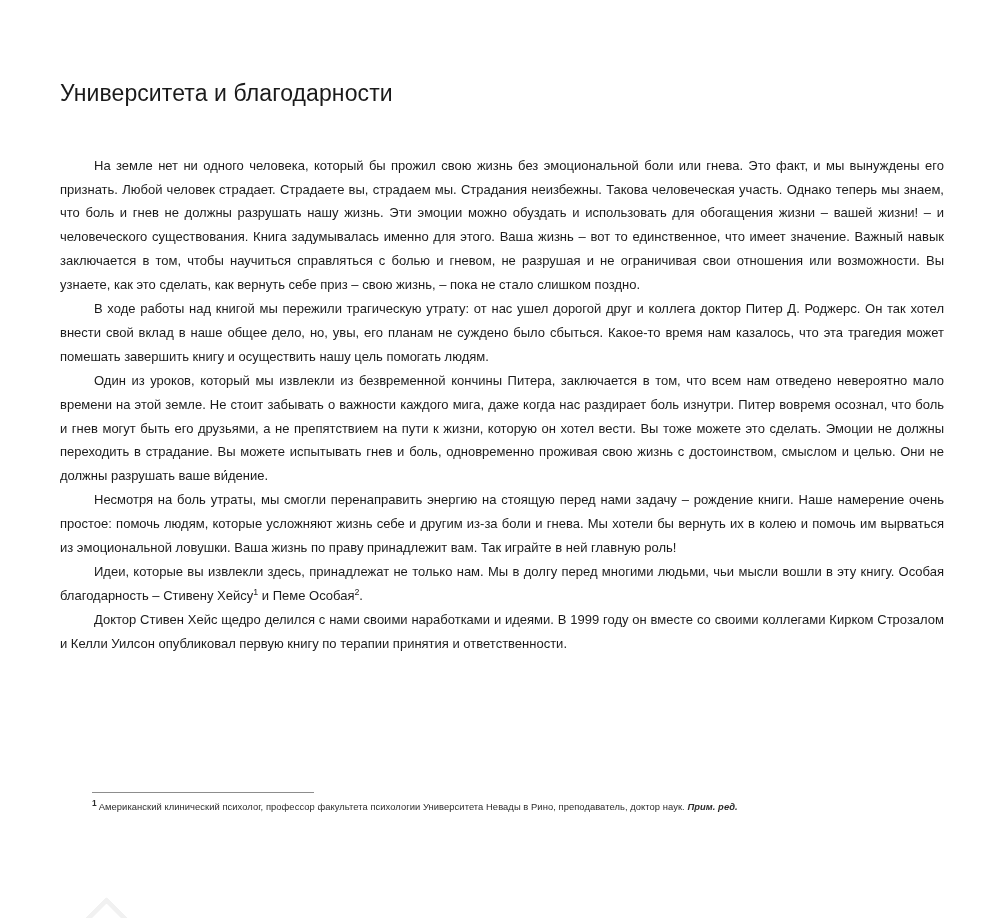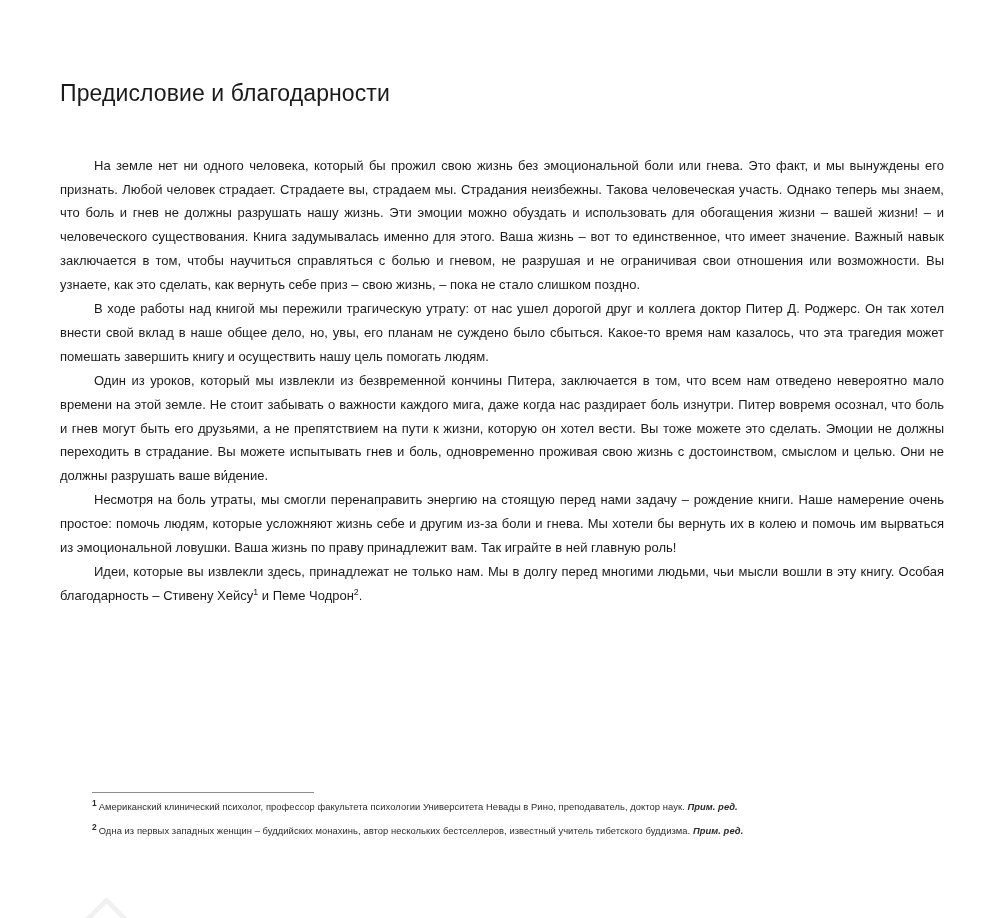--- a/index.html
+++ b/index.html
@@ -125,41 +125,41 @@
     border-radius: 3px;
   }
 </style>
 </head>
 <body>
 
 <div class="page">
 
   <div class="content">
 
-    <h1 class="page-title">Предисловие и благодарности</h1>
+    <h1 class="page-title">Университета и благодарности</h1>
 
     <div class="body-copy">
 
       <p>На земле нет ни одного человека, который бы прожил свою жизнь без эмоциональной боли или гнева. Это факт, и мы вынуждены его признать. Любой человек страдает. Страдаете вы, страдаем мы. Страдания неизбежны. Такова человеческая участь. Однако теперь мы знаем, что боль и гнев не должны разрушать нашу жизнь. Эти эмоции можно обуздать и использовать для обогащения жизни – вашей жизни! – и человеческого существования. Книга задумывалась именно для этого. Ваша жизнь – вот то единственное, что имеет значение. Важный навык заключается в том, чтобы научиться справляться с болью и гневом, не разрушая и не ограничивая свои отношения или возможности. Вы узнаете, как это сделать, как вернуть себе приз – свою жизнь, – пока не стало слишком поздно.</p>
       <p>В ходе работы над книгой мы пережили трагическую утрату: от нас ушел дорогой друг и коллега доктор Питер Д. Роджерс. Он так хотел внести свой вклад в наше общее дело, но, увы, его планам не суждено было сбыться. Какое-то время нам казалось, что эта трагедия может помешать завершить книгу и осуществить нашу цель помогать людям.</p>
       <p>Один из уроков, который мы извлекли из безвременной кончины Питера, заключается в том, что всем нам отведено невероятно мало времени на этой земле. Не стоит забывать о важности каждого мига, даже когда нас раздирает боль изнутри. Питер вовремя осознал, что боль и гнев могут быть его друзьями, а не препятствием на пути к жизни, которую он хотел вести. Вы тоже можете это сделать. Эмоции не должны переходить в страдание. Вы можете испытывать гнев и боль, одновременно проживая свою жизнь с достоинством, смыслом и целью. Они не должны разрушать ваше ви́дение.</p>
       <p>Несмотря на боль утраты, мы смогли перенаправить энергию на стоящую перед нами задачу – рождение книги. Наше намерение очень простое: помочь людям, которые усложняют жизнь себе и другим из-за боли и гнева. Мы хотели бы вернуть их в колею и помочь им вырваться из эмоциональной ловушки. Ваша жизнь по праву принадлежит вам. Так играйте в ней главную роль!</p>
 
-      <p><span>Идеи, которые вы извлекли здесь, принадлежат не только нам. Мы в долгу перед многими людьми, чьи мысли вошли в эту книгу. Особая благодарность – Стивену Хейсу</span><sup>1</sup><span> и Пеме Чодрон</span><sup>2</sup><span>.</span></p>
+      <p><span>Идеи, которые вы извлекли здесь, принадлежат не только нам. Мы в долгу перед многими людьми, чьи мысли вошли в эту книгу. Особая благодарность – Стивену Хейсу</span><sup>1</sup><span> и Пеме Особая</span><sup>2</sup><span>.</span></p>
 
+      <p>Доктор Стивен Хейс щедро делился с нами своими наработками и идеями. В 1999 году он вместе со своими коллегами Кирком Строзалом и Келли Уилсон опубликовал первую книгу по терапии принятия и ответственности.</p>
 
     </div>
 
   </div>
 
   <div class="footnotes">
 
     <div class="footnote-rule"></div>
 
     <p class="footnote"><span class="fn-marker">1</span><span>Американский клинический психолог, профессор факультета психологии Университета Невады в Рино, преподаватель, доктор наук. </span><span class="fn-credit">Прим. ред.</span></p>
 
-    <p class="footnote"><span class="fn-marker">2</span><span>Одна из первых западных женщин – буддийских монахинь, автор нескольких бестселлеров, известный учитель тибетского буддизма. </span><span class="fn-credit">Прим. ред.</span></p>
 
   </div>
 
   <div class="page-artifact"></div>
 
 </div>
 
 </body></html>

